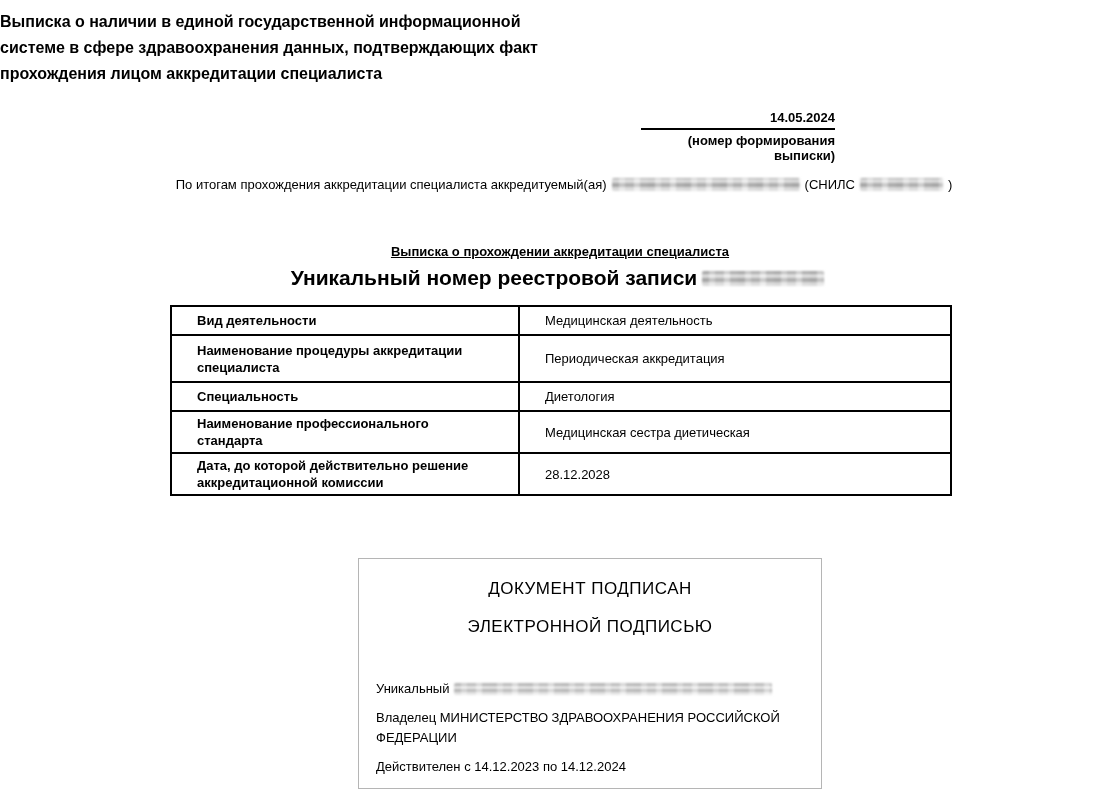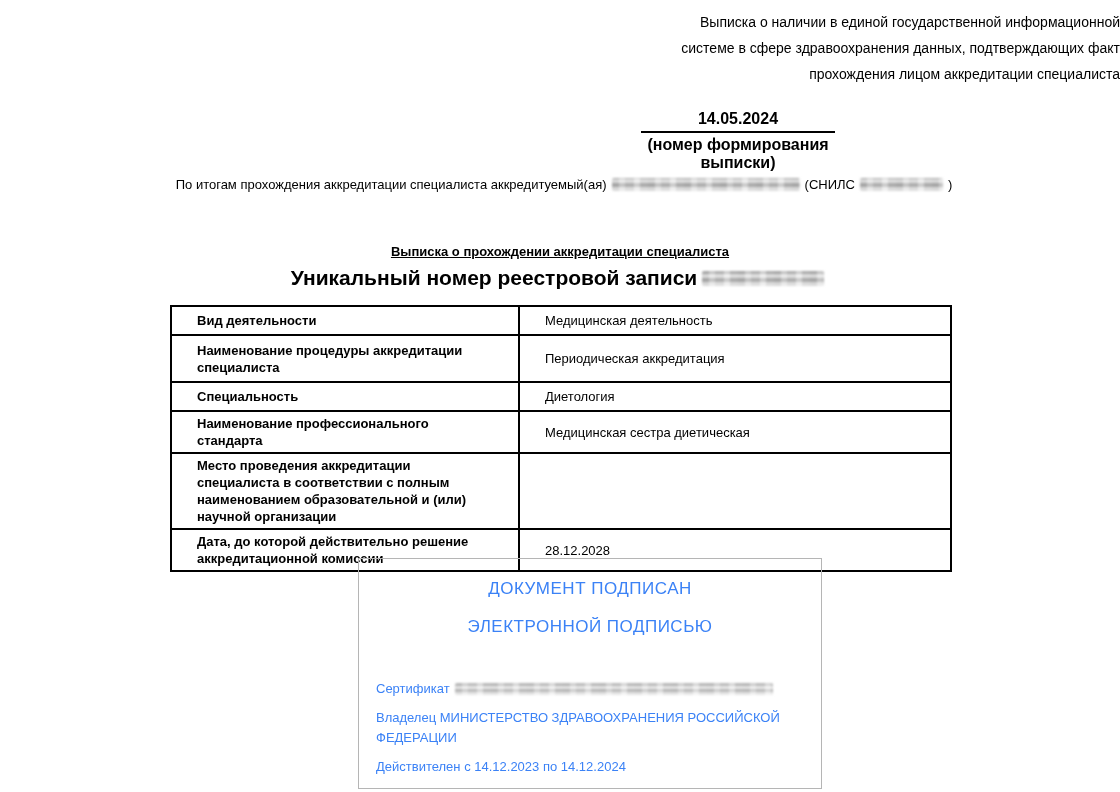--- a/index.html
+++ b/index.html
@@ -11,34 +11,34 @@
     font-family: "Liberation Sans", sans-serif;
     color: #000000;
     overflow: hidden;
   }
 
   
   .doc-title {
     position: absolute;
     top: 9px; left: 0;
     width: 100%;
-    text-align: right;
-    font-weight: 400;
-    font-size: 14px;
+    text-align: left;
+    font-weight: 700;
+    font-size: 16px;
     line-height: 26px;
   }
 
   
   .date-block {
     position: absolute;
     top: 110px; left: 641px;
     width: 194px;
-    text-align: center;
-    font-weight: 700;
-    font-size: 16px;
+    text-align: right;
+    font-weight: 700;
+    font-size: 13px;
   }
   .date-value { display: block; padding-bottom: 3px; border-bottom: 2px solid #000; }
   .date-caption { display: block; padding-top: 3px; }
 
   
   .intro {
     position: absolute;
     top: 175px; left: 4px;
     width: 100%;
     text-align: center;
@@ -105,21 +105,21 @@
   .acc-table tr.r5 td { height: 56px; }
   .acc-table tr.r6 td { height: 32px; }
 
   
   .sig-box {
     position: absolute;
     left: 358px; top: 558px;
     width: 464px; height: 231px;
     box-sizing: border-box;
     border: 1px solid #b5b5b5;
-    color: #3b82f6;
+    color: #000000;
     font-size: 13px;
   }
   .sig-header {
     margin-top: 11px;
     text-align: center;
     font-size: 17px;
     line-height: 38px;
     letter-spacing: 0.5px;
   }
   .sig-details {
@@ -170,37 +170,33 @@
         <td class="label">Наименование процедуры аккредитации специалиста</td>
         <td class="value">Периодическая аккредитация</td>
       </tr>
       <tr class="r3">
         <td class="label">Специальность</td>
         <td class="value">Диетология</td>
       </tr>
       <tr class="r4">
         <td class="label">Наименование профессионального стандарта</td>
         <td class="value">Медицинская сестра диетическая</td>
-      </tr>
-      <tr class="r5">
-        <td class="label">Место проведения аккредитации специалиста в соответствии с полным наименованием образовательной и (или) научной организации</td>
-        <td class="value"></td>
       </tr>
       <tr class="r6">
         <td class="label">Дата, до которой действительно решение аккредитационной комиссии</td>
         <td class="value">28.12.2028</td>
       </tr>
     </tbody>
   </table>
 
   <div class="sig-box">
     <div class="sig-header">
       <div>ДОКУМЕНТ ПОДПИСАН</div>
       <div>ЭЛЕКТРОННОЙ ПОДПИСЬЮ</div>
     </div>
     <div class="sig-details">
-      <p><span>Сертификат</span><span class="redacted redacted-cert"></span></p>
+      <p><span>Уникальный</span><span class="redacted redacted-cert"></span></p>
       <p>Владелец МИНИСТЕРСТВО ЗДРАВООХРАНЕНИЯ РОССИЙСКОЙ ФЕДЕРАЦИИ</p>
       <p>Действителен с 14.12.2023 по 14.12.2024</p>
     </div>
   </div>
 
 </div>
 
 </body></html>

